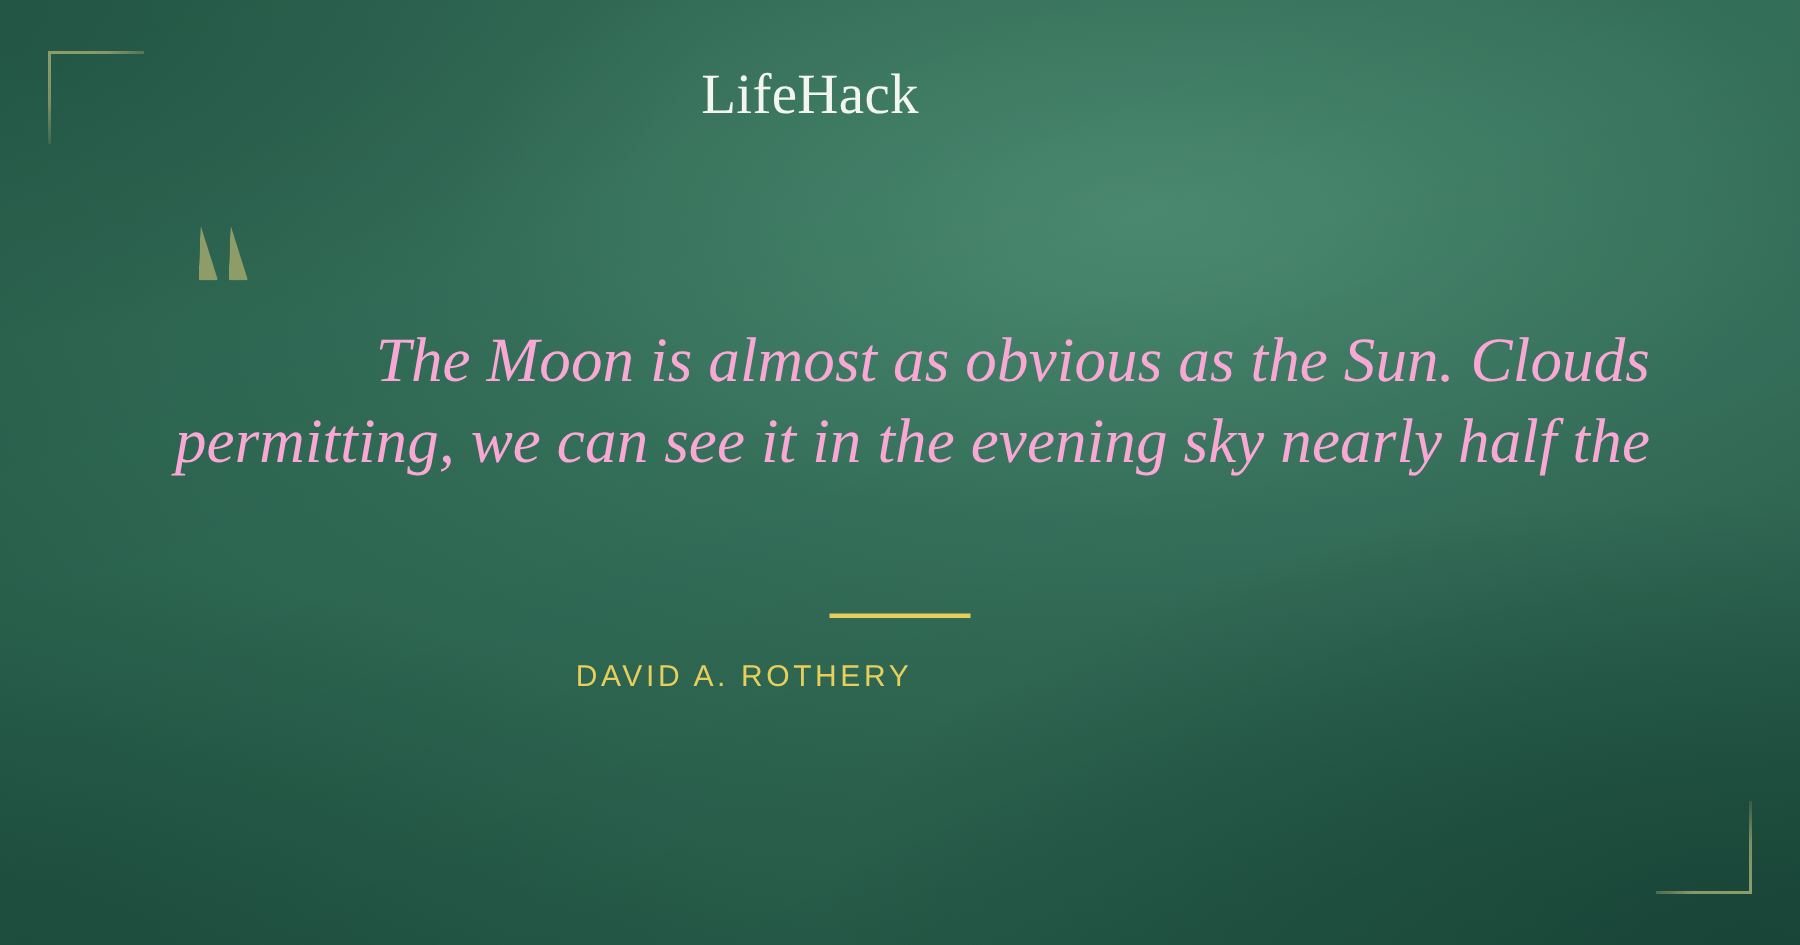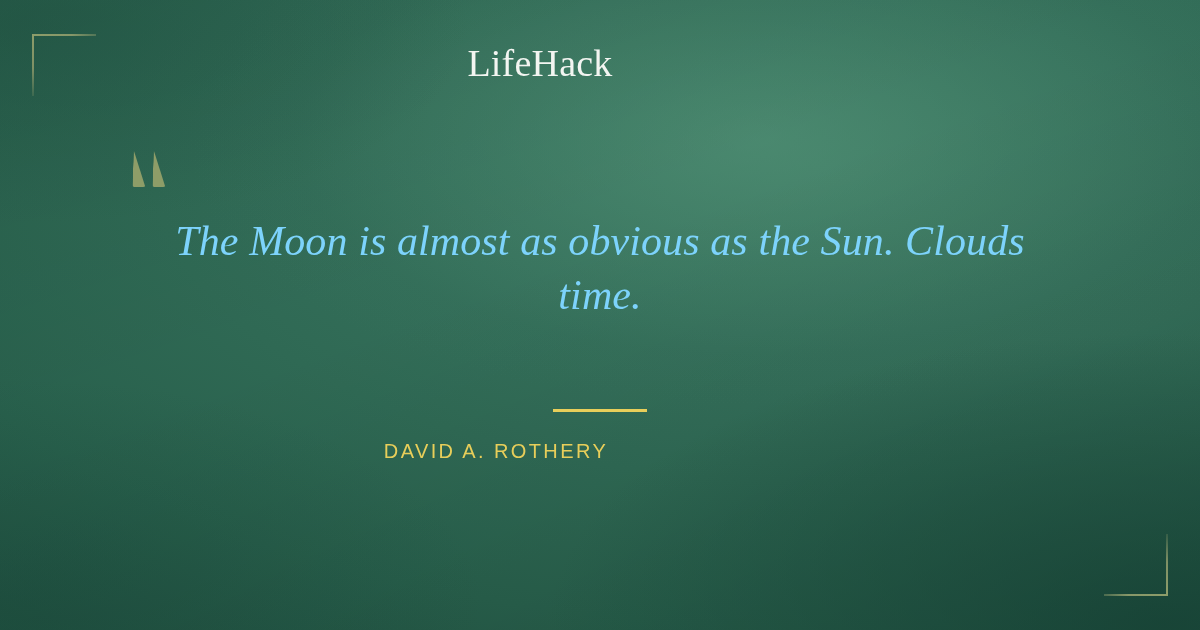--- a/index.html
+++ b/index.html
@@ -102,26 +102,26 @@
   }
   #quote-mark i.g1 { left: 2px; }
   #quote-mark i.g2 { left: 22px; }
 
   
   #quote-text {
     position: absolute;
     left: 100px;
     top: 214px;
     width: 1000px;
-    text-align: center;
+    text-align: right;
     font-family: "Liberation Serif", "DejaVu Serif", serif;
     font-style: italic;
     font-size: 42px;
     line-height: 54px;
-    color: #7dd3fc;
+    color: #f9a8d4;
     letter-spacing: 0.1px;
   }
 
   
   #divider {
     position: absolute;
     left: 553px;
     top: 409px;
     width: 94px;
     height: 3px;
@@ -164,20 +164,20 @@
 
   <div id="logo">LifeHack</div>
 
   <div id="quote-mark">
     <i class="g1"></i>
     <i class="g2"></i>
   </div>
 
   <div id="quote-text">
     <div>The Moon is almost as obvious as the Sun. Clouds</div>
-    <div>time.</div>
+    <div>permitting, we can see it in the evening sky nearly half the</div>
   </div>
 
   <div id="divider"></div>
 
   <div id="author">DAVID A. ROTHERY</div>
 
 </div>
 
 </body></html>

